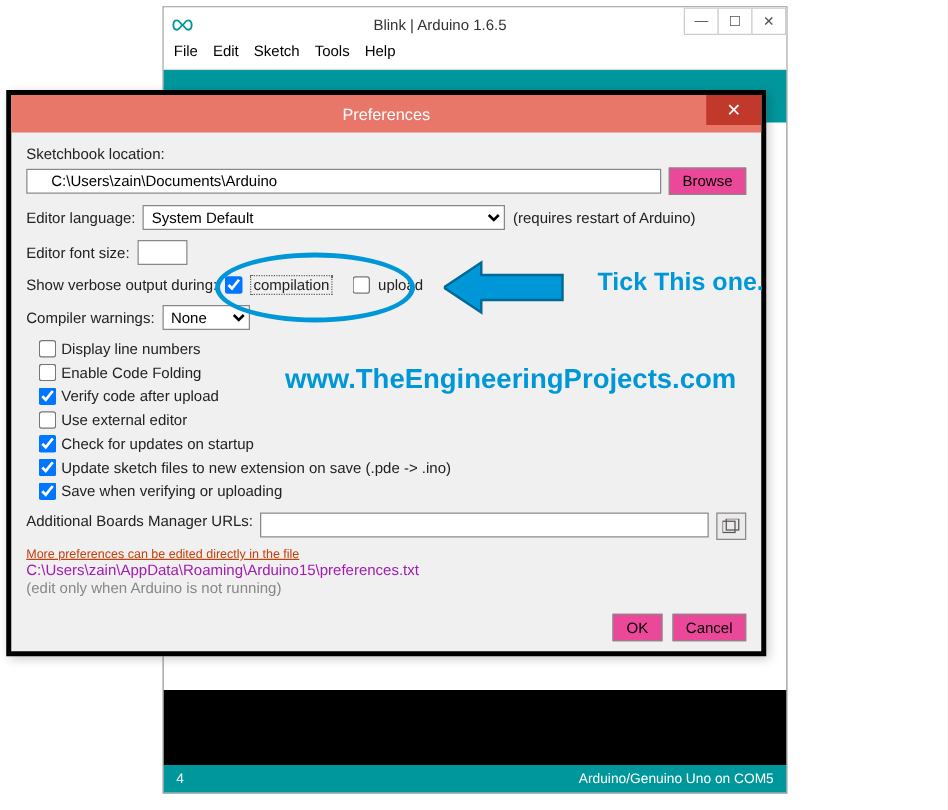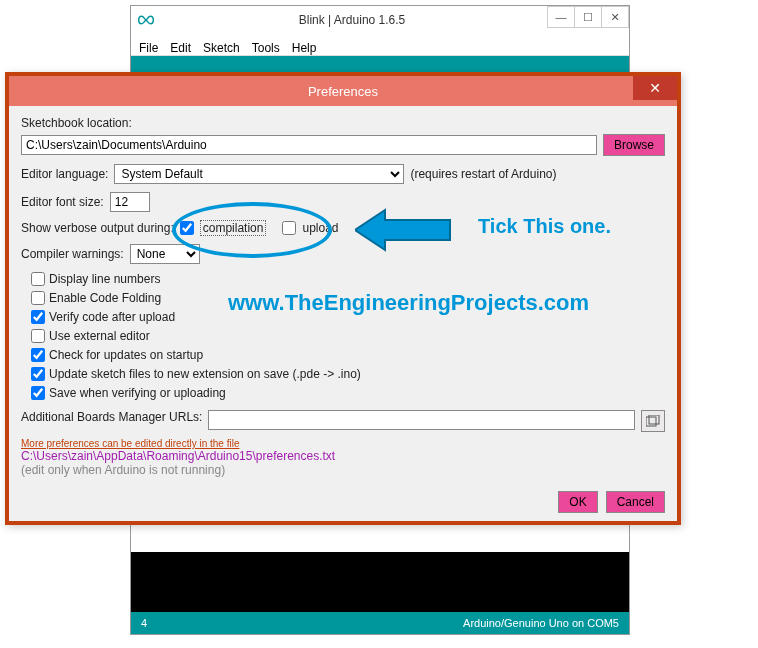--- a/index.html
+++ b/index.html
@@ -6,35 +6,35 @@
   body { margin: 0; background: #fff; width: 758px; height: 648px; position: relative; overflow: hidden; }
 
   
   .arduino-window { position: absolute; top: 5px; left: 130px; width: 500px; height: 630px; border: 1px solid #999; background: #fff; }
   .arduino-titlebar { height: 28px; background: #fff; display: flex; align-items: center; padding: 0 6px; font-size: 12px; color: #333; }
   .arduino-titlebar .infinity { width: 18px; height: 18px; margin-right: 6px; position: relative; }
   .arduino-titlebar .infinity svg { width: 18px; height: 18px; }
   .arduino-titlebar .title-text { flex: 1; text-align: center; padding-right: 80px; }
   .arduino-win-controls { position: absolute; right: 0; top: 0; display: flex; }
   .arduino-win-controls .btn { width: 28px; height: 22px; border: 1px solid #ccc; background: #fff; display:flex; align-items:center; justify-content:center; font-size:11px; color:#555; margin-left:-1px;}
-  .arduino-menubar { height: 22px; background: #fff; padding: 0 8px; display: flex; align-items: flex-end; font-size: 12px; gap: 12px; border-bottom: 1px solid #ddd;}
+  .arduino-menubar { height: 22px; background: #fff; padding: 0 8px; display: flex; align-items: flex-start; font-size: 12px; gap: 12px; border-bottom: 1px solid #ddd;}
   .arduino-menubar span { cursor: default; }
   .arduino-toolbar { height: 42px; background: #00979c; }
   .arduino-statusbar { position: absolute; bottom: 0; left: 0; right: 0; height: 22px; background: #00979c; color: #fff; font-size: 11px; display: flex; align-items: center; justify-content: space-between; padding: 0 10px; }
   .arduino-console { position: absolute; bottom: 22px; left: 0; right: 0; height: 60px; background: #000; }
 
   
-  .pref-dialog { position: absolute; top: 72px; left: 5px; width: 676px; border: 4px solid #c2410c; background: #f0f0f0; box-shadow: 2px 2px 8px rgba(0,0,0,0.2); }
+  .pref-dialog { position: absolute; top: 72px; left: 5px; width: 608px; border: 4px solid #000000; background: #f0f0f0; box-shadow: 2px 2px 8px rgba(0,0,0,0.2); }
   .pref-titlebar { height: 30px; background: #e87669; color: #fff; display: flex; align-items: center; justify-content: center; position: relative; font-size: 13px; }
   .pref-close { position: absolute; right: 0; top: 0; width: 44px; height: 24px; background: #c0392b; color: #fff; display: flex; align-items: center; justify-content: center; font-size: 14px; cursor: pointer; }
   .pref-body { padding: 10px 12px 8px 12px; font-size: 12px; color: #222; }
 
   .row { display: flex; align-items: center; margin-bottom: 8px; gap: 6px; }
   .label { white-space: nowrap; }
-  input[type=text].field { border: 1px solid #888; background: #fff; padding: 2px 4px; font-size: 12px; height: 20px; }
+  input[type=text].field { border: 1px solid #888; background: #fff; padding: 2px 19px; font-size: 12px; height: 20px; }
   .path-field { flex: 1; }
   .browse-btn, .ok-btn, .cancel-btn { border: 1px solid #888; background: #ec4899; padding: 2px 10px; font-size: 12px; height: 22px; cursor: pointer; }
   select.combo { border: 1px solid #888; background: #fff; font-size: 12px; height: 20px; padding: 1px 2px; }
 
   .checkbox-list { margin: 6px 0 10px 10px; }
   .checkbox-list .chk-row { display: flex; align-items: center; gap: 4px; margin-bottom: 5px; font-size: 12px; }
   input[type=checkbox] { width: 14px; height: 14px; margin:0; }
 
   .verbose-row { display: flex; align-items: center; gap: 6px; margin-bottom: 8px; }
 

